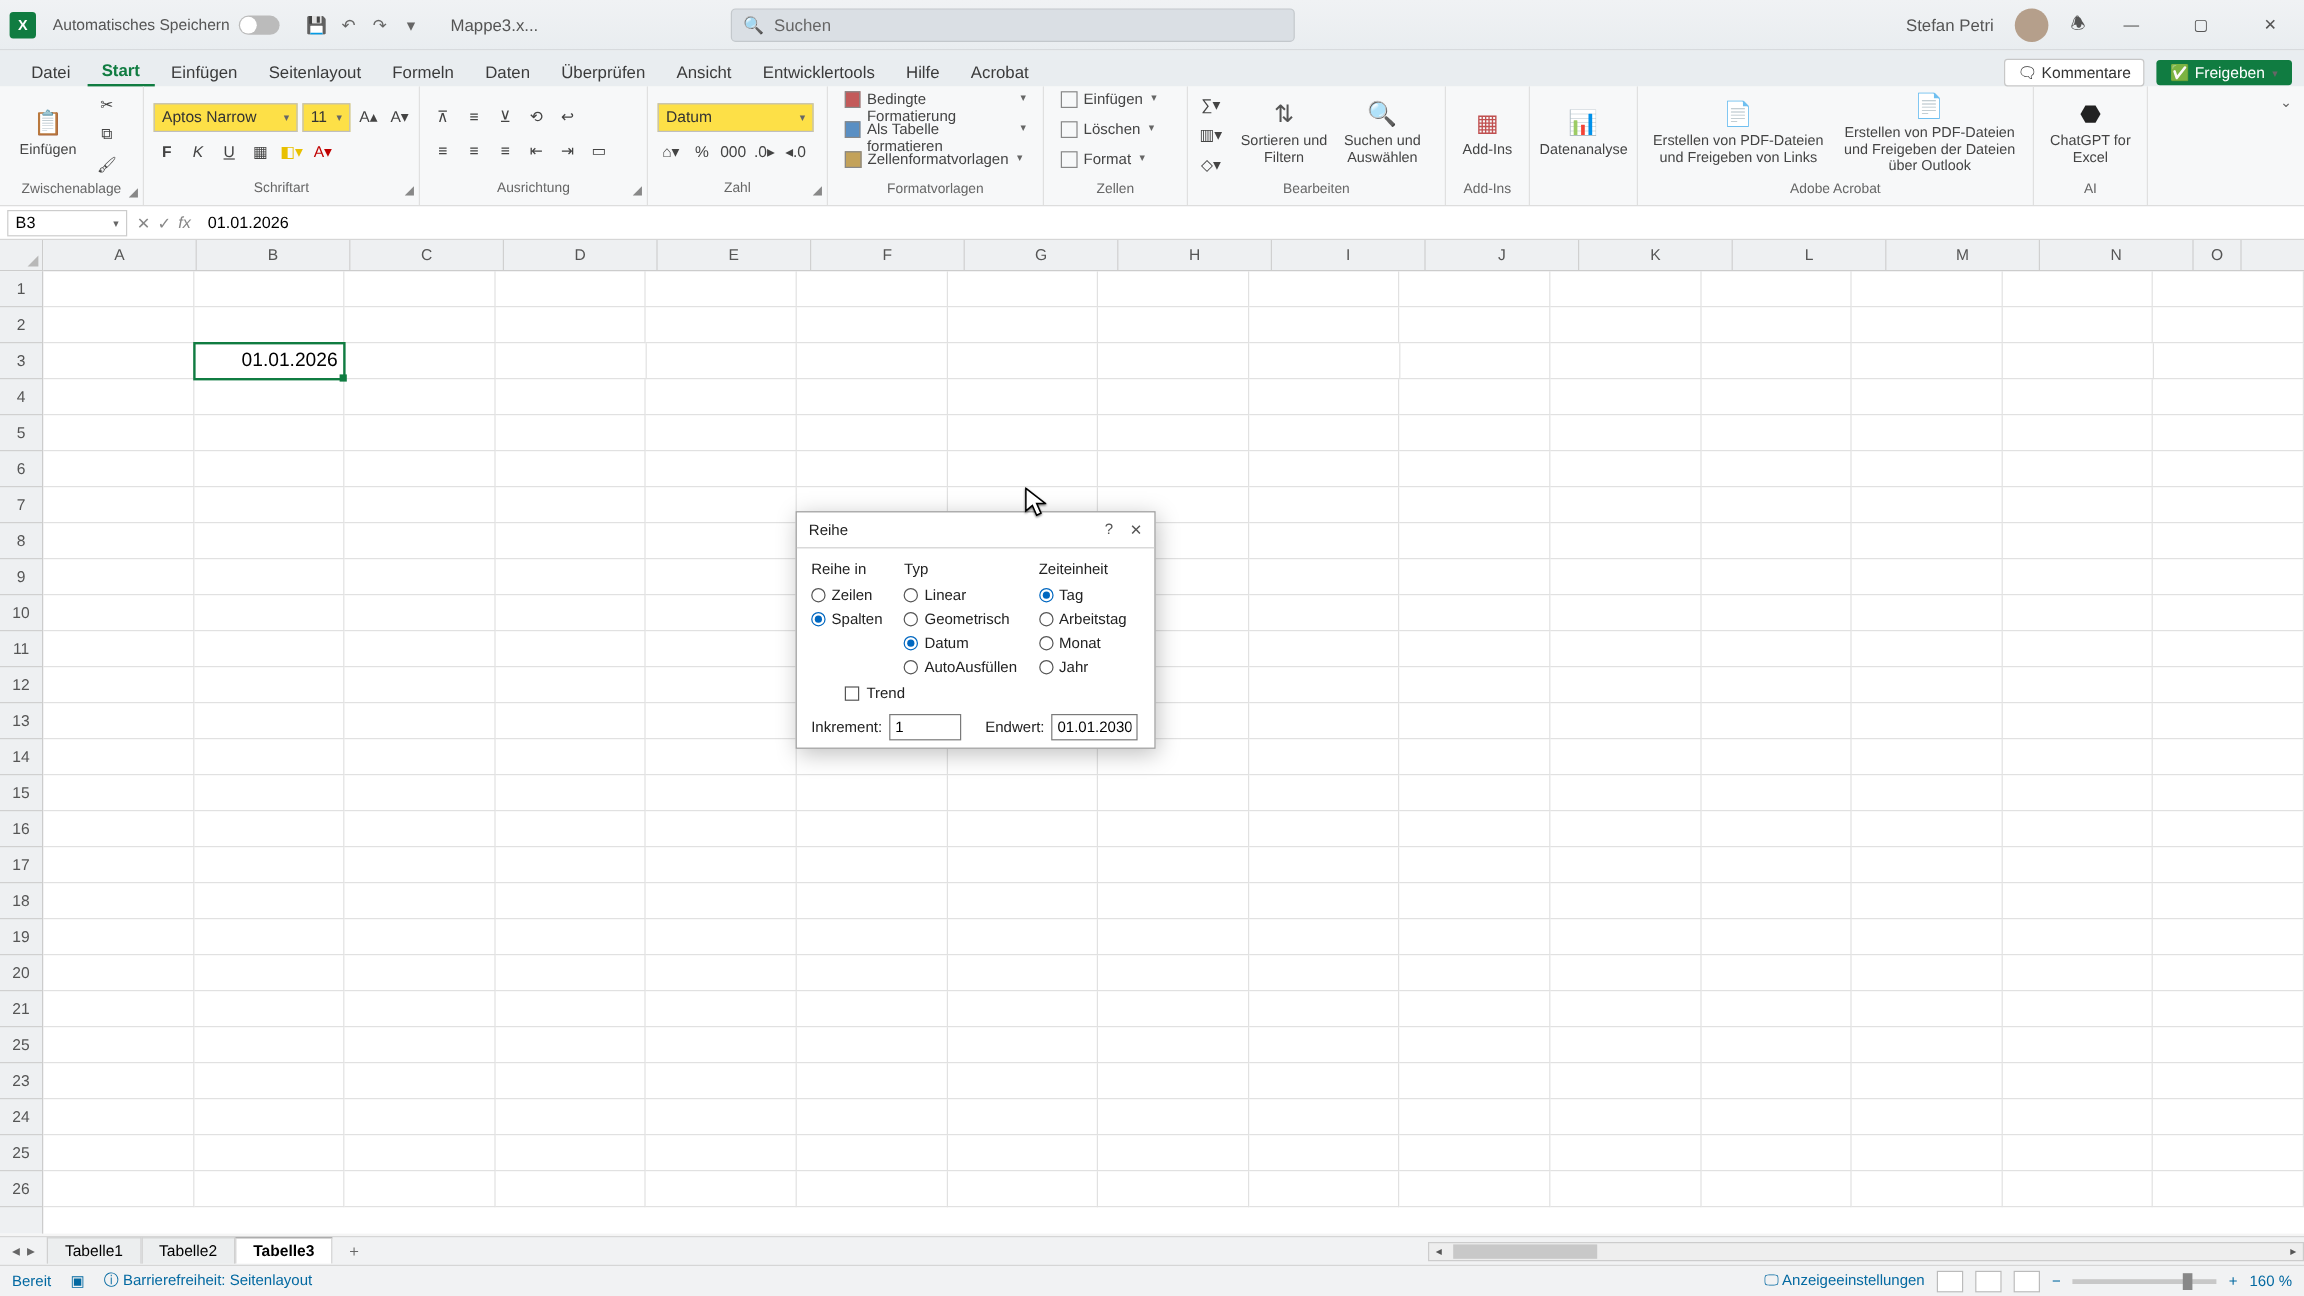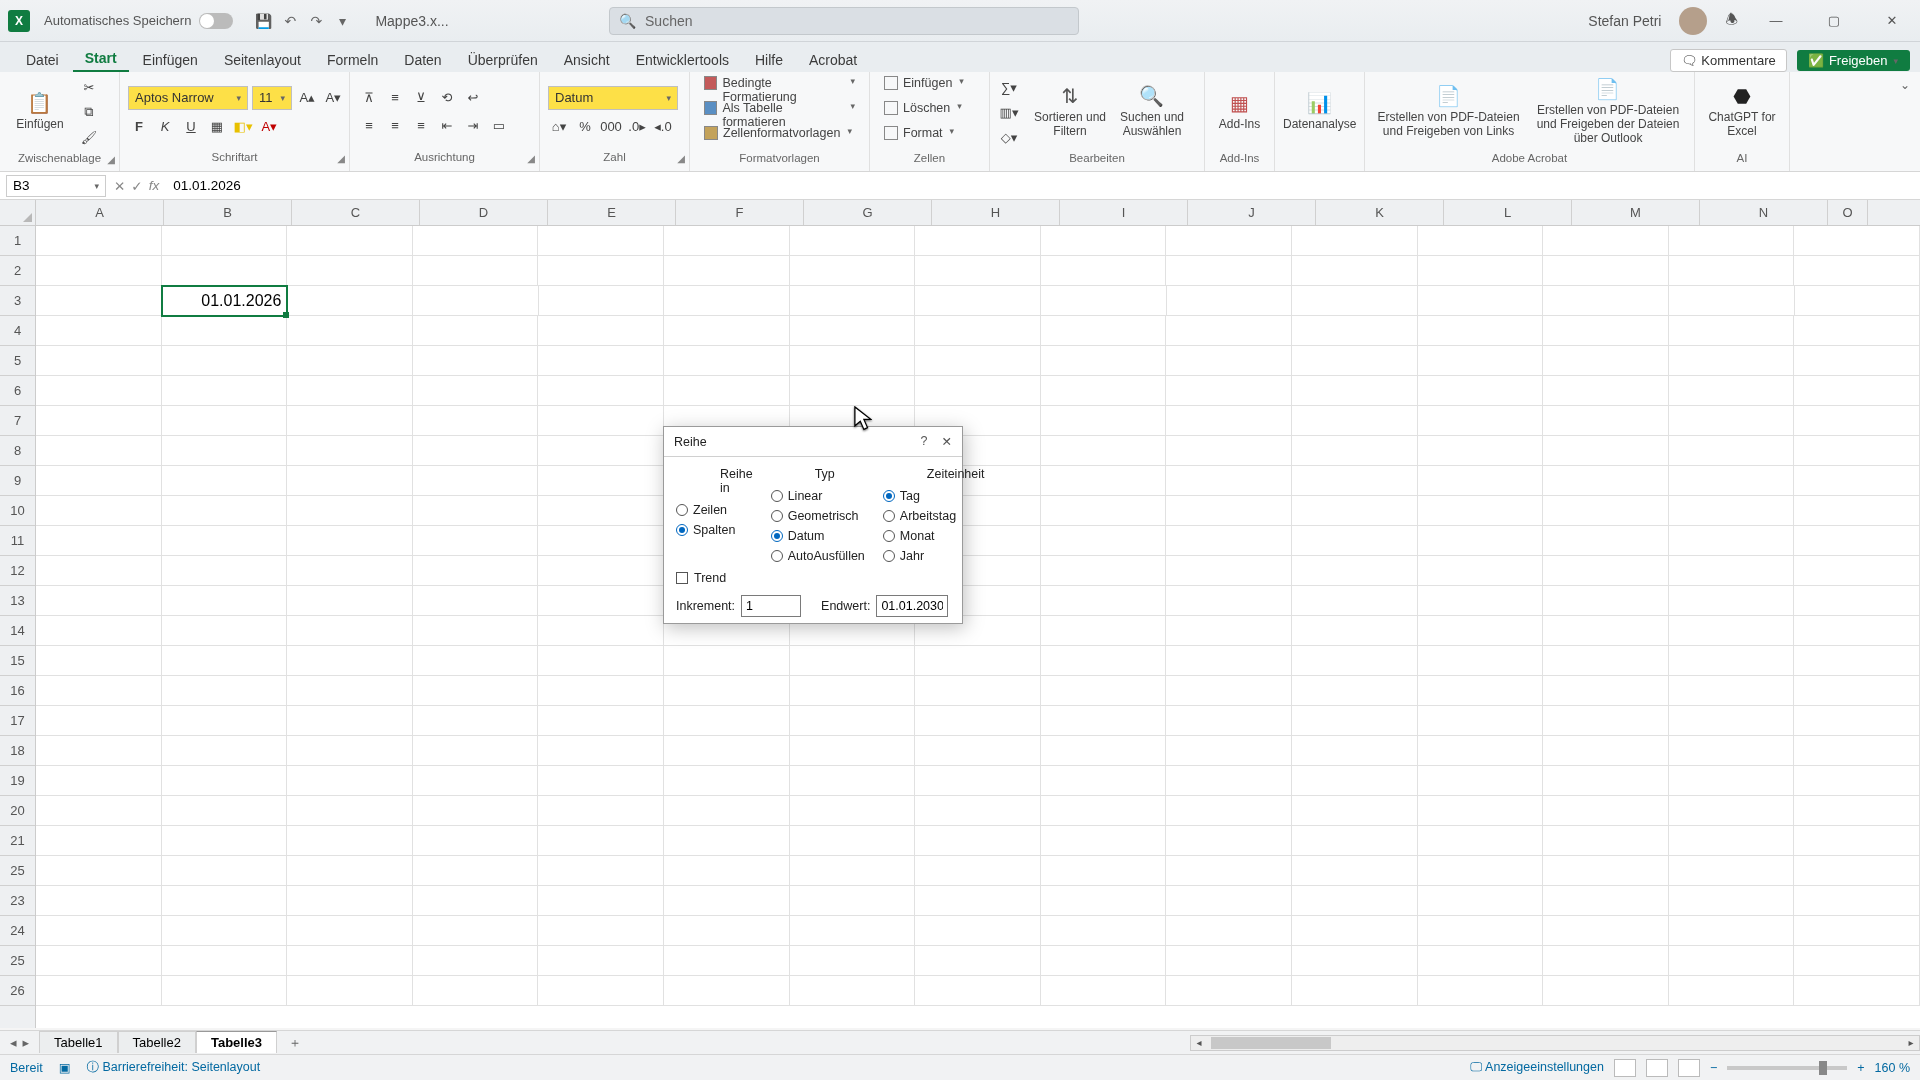--- a/index.html
+++ b/index.html
@@ -63,26 +63,26 @@
   .cell { width:128px; border-right:1px solid #e1e1e1; border-bottom:1px solid #e1e1e1;}
   .cell.sel { outline:2px solid #107c41; outline-offset:-1px; display:flex; align-items:center; justify-content:flex-end; padding:0 5px; font-size:16px; position:relative;}
   .cell.sel::after { content:""; position:absolute; right:-3px; bottom:-3px; width:6px; height:6px; background:#107c41;}
 
   
   .dialog { position:absolute; left:663px; top:226px; width:300px; background:#fff; border:1px solid #9a9a9a; box-shadow:2px 4px 18px rgba(0,0,0,.25); font-size:12.5px; color:#222;}
   .dlg-title { height:30px; border-bottom:1px solid #d0d0d0; display:flex; align-items:center; padding:0 10px;}
   .dlg-title .t-right { margin-left:auto; display:flex; gap:14px; color:#555;}
   .dlg-body { padding:10px 12px 6px; display:flex; gap:18px;}
   .col-group { display:flex; flex-direction:column; gap:6px;}
-  .col-group .hdr { margin-bottom:2px;margin-left:44px;}
+  .col-group .hdr { margin-bottom:2px;}
   .radio { display:flex; align-items:center; gap:5px;}
   .r { width:12px; height:12px; border-radius:50%; border:1px solid #555; display:flex; align-items:center; justify-content:center;}
   .r.on::after { content:""; width:6px; height:6px; background:#0067c0; border-radius:50%;}
   .r.on { border-color:#0067c0;}
-  .dlg-row2 { padding:2px 12px 4px; display:flex; align-items:center; gap:6px;}
+  .dlg-row2 { padding:2px 12px 4px; display:flex; align-items:center; gap:6px;margin-left:28px;}
   .chk { width:12px; height:12px; border:1px solid #555;}
   .dlg-row3 { padding:6px 12px; display:flex; align-items:center; gap:6px;}
   .tinput { height:22px; border:1px solid #7a7a7a; background:#fff; padding:0 4px; font-size:12.5px;}
   .dlg-foot { padding:8px 12px 14px; display:flex; gap:12px; justify-content:flex-end; position:relative;}
   .dbtn { width:78px; height:26px; border:1px solid #adadad; background:#fdfdfd; font-size:12.5px;}
   .highlight-spot { position:absolute; width:90px; height:60px; background:radial-gradient(circle, rgba(255,235,59,.75) 0%, rgba(255,235,59,.35) 55%, transparent 75%); border-radius:50%; pointer-events:none;}
   .cursor { position:absolute; width:18px; height:26px; pointer-events:none; z-index:50;}
   .cursor svg { filter:drop-shadow(0 1px 1px rgba(0,0,0,.6));}
 
   

